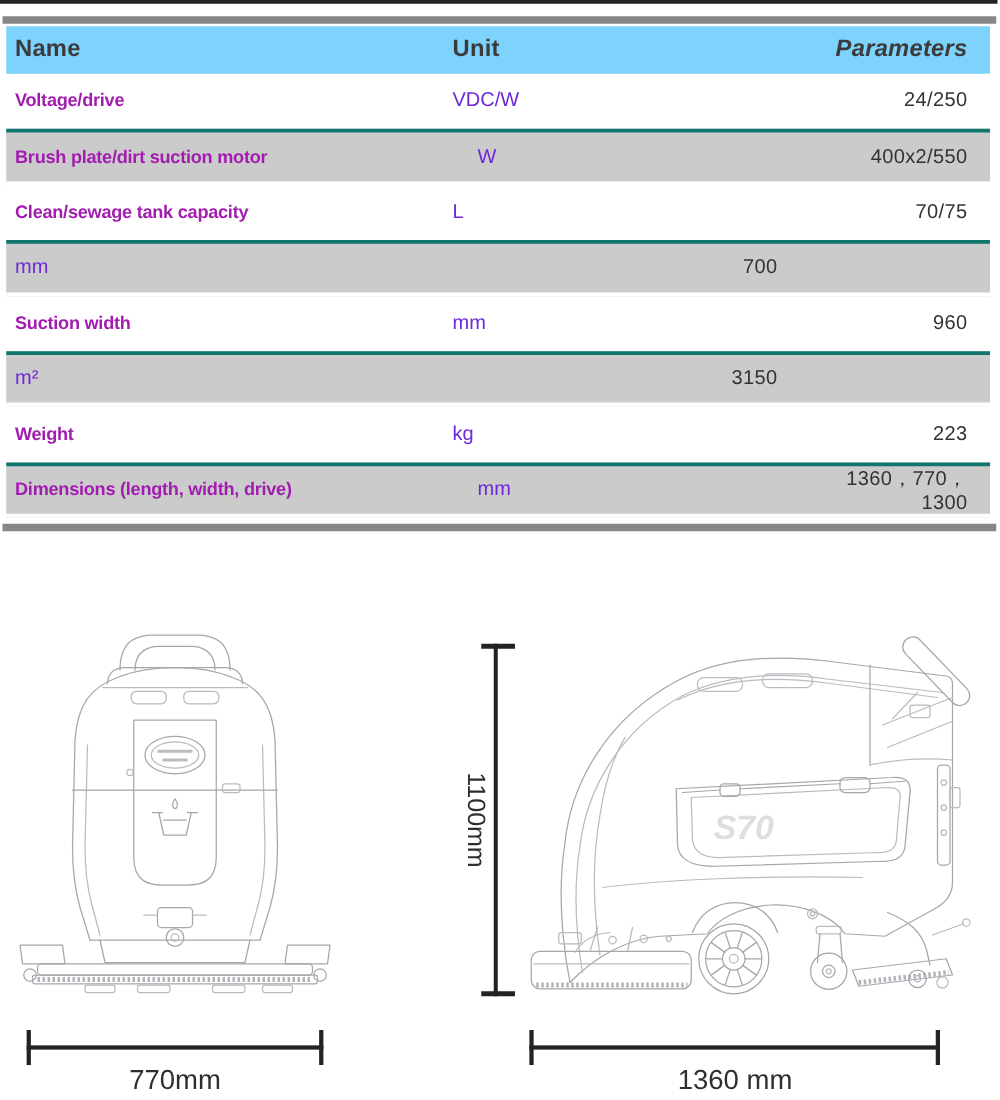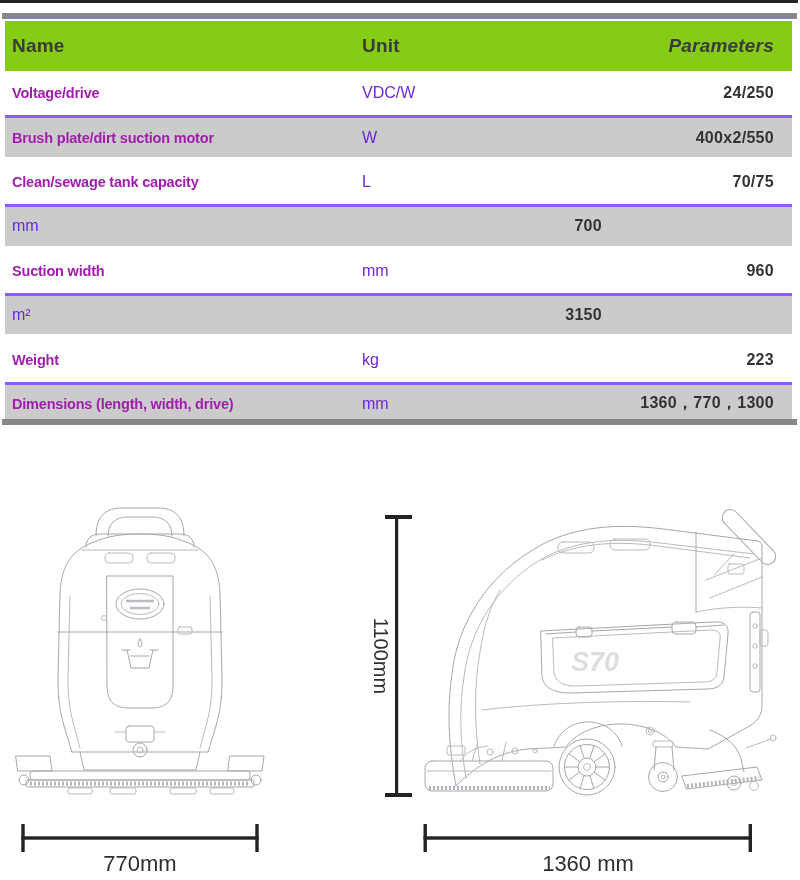--- a/index.html
+++ b/index.html
@@ -13,27 +13,27 @@
   .accent-bar{position:absolute;left:2px;right:3px;height:5.5px;background:#878787;}
   .accent-bar.top{top:13px;}
   .accent-bar.bottom{top:419px;}
 
   
   .spec-table{position:absolute;top:21px;left:5px;right:8px;}
   .t-row{
     display:grid;grid-template-columns:350px 240px 1fr;align-items:center;
     height:44.4px;padding:0 18px 0 7px;box-sizing:border-box;
   }
-  .t-row.header{height:50px;background:#84cc16;}
-  .t-row.gray{background:#cbcbcb;border-top:3px solid #8b5cf6;border-bottom:3px solid #fff;}
+  .t-row.header{height:38px;background:#7dd3fc;}
+  .t-row.gray{background:#cbcbcb;border-top:3px solid #0f766e;border-bottom:3px solid #fff;gap:20px;}
   .h-cell{font-weight:bold;font-size:19px;color:#3b3b3b;letter-spacing:.2px;}
   .h-cell.value{text-align:right;font-style:italic;}
   .c-name{font-weight:bold;font-size:14.5px;color:#a21caf;letter-spacing:-.2px;}
   .c-unit{font-size:16px;color:#6d28d9;}
-  .c-value{font-size:16px;color:#333;text-align:right;letter-spacing:.3px;font-weight:bold;}
+  .c-value{font-size:16px;color:#333;text-align:right;letter-spacing:.3px;}
 
   
   .drawings{position:absolute;top:480px;left:0;width:800px;height:400px;}
   svg{position:absolute;overflow:visible;}
   .front-view{left:10px;top:0;}
   .side-view{left:330px;top:0;}
   .ln{fill:none;stroke:#a4a7ac;stroke-width:1;stroke-linecap:round;stroke-linejoin:round;}
   .ln2{fill:none;stroke:#b8bbbf;stroke-width:1;stroke-linecap:round;}
   .hatch{fill:none;stroke:#b2b5b9;stroke-width:4;stroke-dasharray:2 2;}
   .dim{fill:#232323;stroke:none;}

